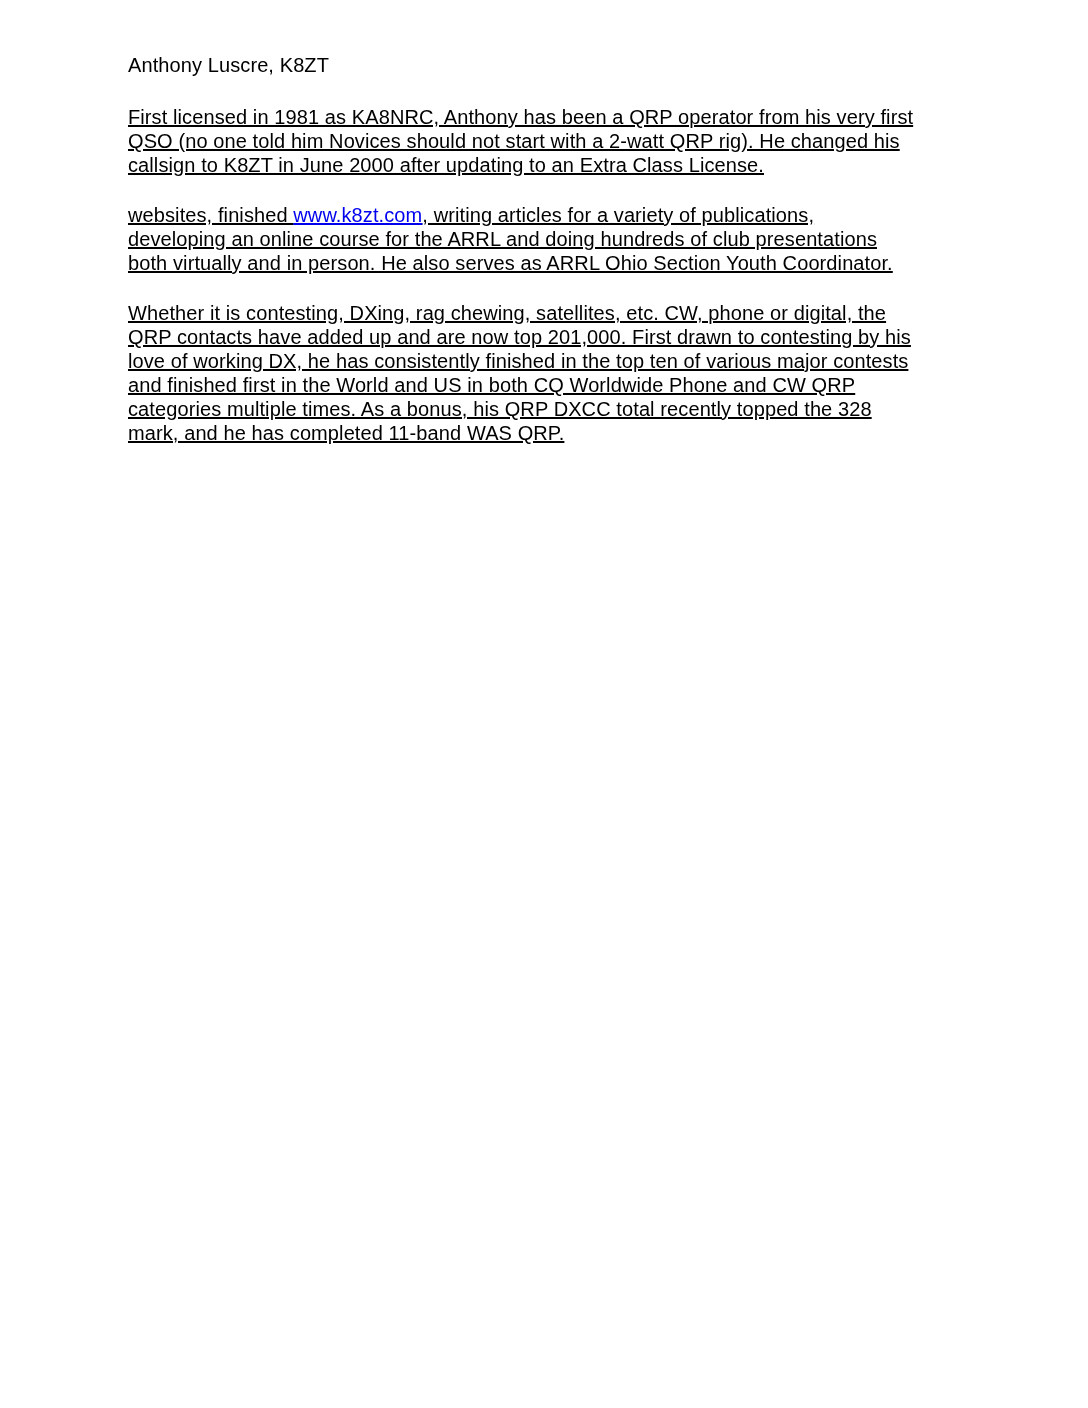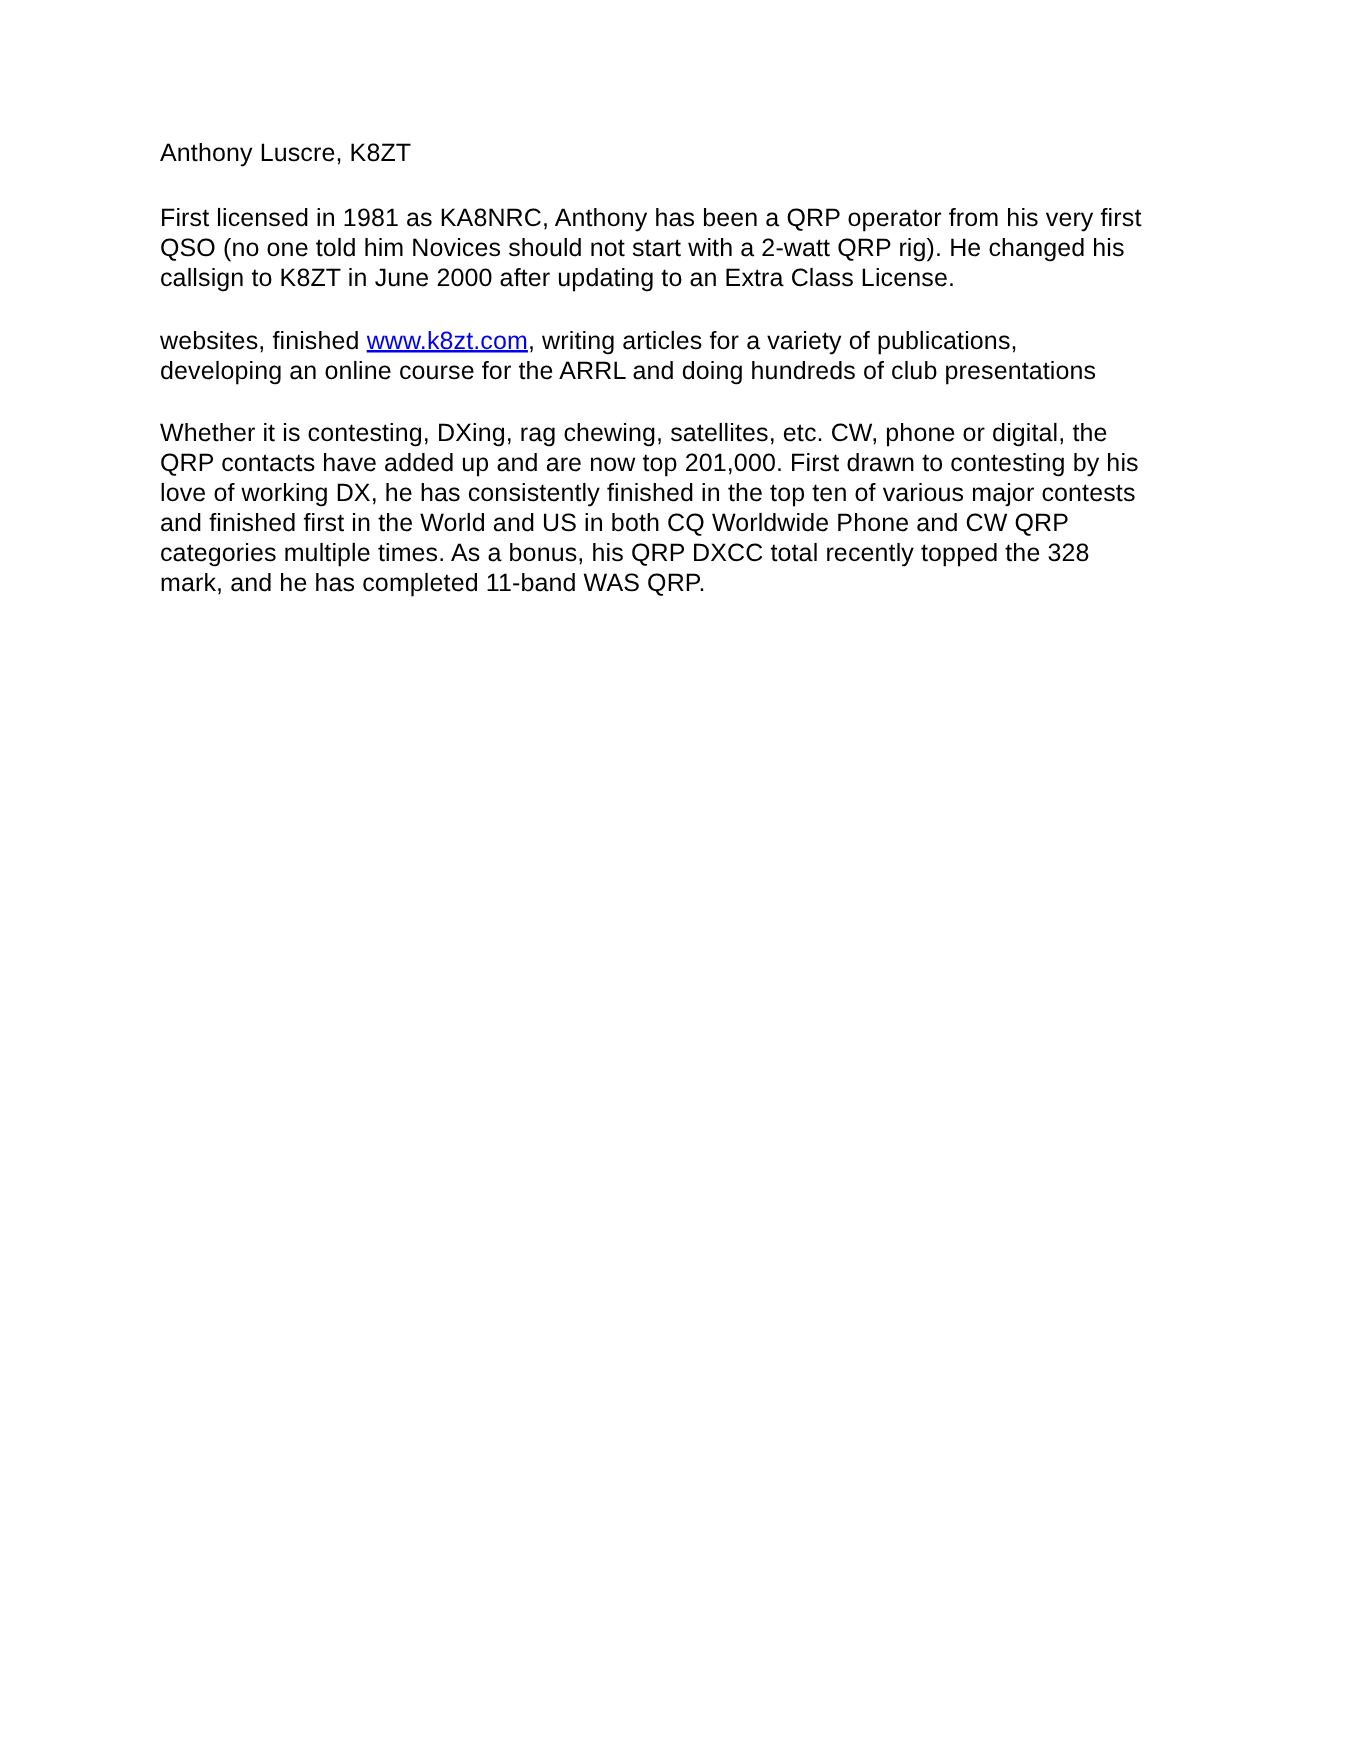--- a/index.html
+++ b/index.html
@@ -11,40 +11,41 @@
     width: 1088px;
     height: 1408px;
     font-family: "Liberation Sans", sans-serif;
     color: #000000;
     overflow: hidden;
   }
   .page {
     box-sizing: border-box;
     width: 1088px;
     height: 1124px;
-    padding: 111px 128px 0 128px;
+    padding: 53px 128px 0 128px;
     background: #ffffff;
   }
   .doc-text {
     font-size: 20px;
     line-height: 24px;
     letter-spacing: 0.1px;
   }
   .doc-heading {
     margin: 0 0 28px 0;
     font-weight: normal;
     font-size: 20px;
     line-height: 24px;
     letter-spacing: 0.1px;
   }
   .doc-paragraph {
     margin: 0 0 26px 0;
   }
   .doc-line {
     white-space: nowrap;
+    text-decoration: underline;
   }
   .doc-link {
     color: #0000ee;
     text-decoration: underline;
     cursor: pointer;
     text-align: center;
   }
 </style>
 </head>
 <body>
@@ -55,20 +56,21 @@
 
   <div class="doc-paragraph">
     <div class="doc-line">First licensed in 1981 as KA8NRC, Anthony has been a QRP operator from his very first</div>
     <div class="doc-line">QSO (no one told him Novices should not start with a 2-watt QRP rig). He changed his</div>
     <div class="doc-line">callsign to K8ZT in June 2000 after updating to an Extra Class License.</div>
   </div>
 
   <div class="doc-paragraph">
     <div class="doc-line"><span>websites, finished </span><a class="doc-link">www.k8zt.com</a><span>, writing articles for a variety of publications,</span></div>
     <div class="doc-line">developing an online course for the ARRL and doing hundreds of club presentations</div>
+    <div class="doc-line">both virtually and in person. He also serves as ARRL Ohio Section Youth Coordinator.</div>
   </div>
 
   <div class="doc-paragraph">
     <div class="doc-line">Whether it is contesting, DXing, rag chewing, satellites, etc. CW, phone or digital, the</div>
     <div class="doc-line">QRP contacts have added up and are now top 201,000. First drawn to contesting by his</div>
     <div class="doc-line">love of working DX, he has consistently finished in the top ten of various major contests</div>
     <div class="doc-line">and finished first in the World and US in both CQ Worldwide Phone and CW QRP</div>
     <div class="doc-line">categories multiple times. As a bonus, his QRP DXCC total recently topped the 328</div>
     <div class="doc-line">mark, and he has completed 11-band WAS QRP.</div>
   </div>

